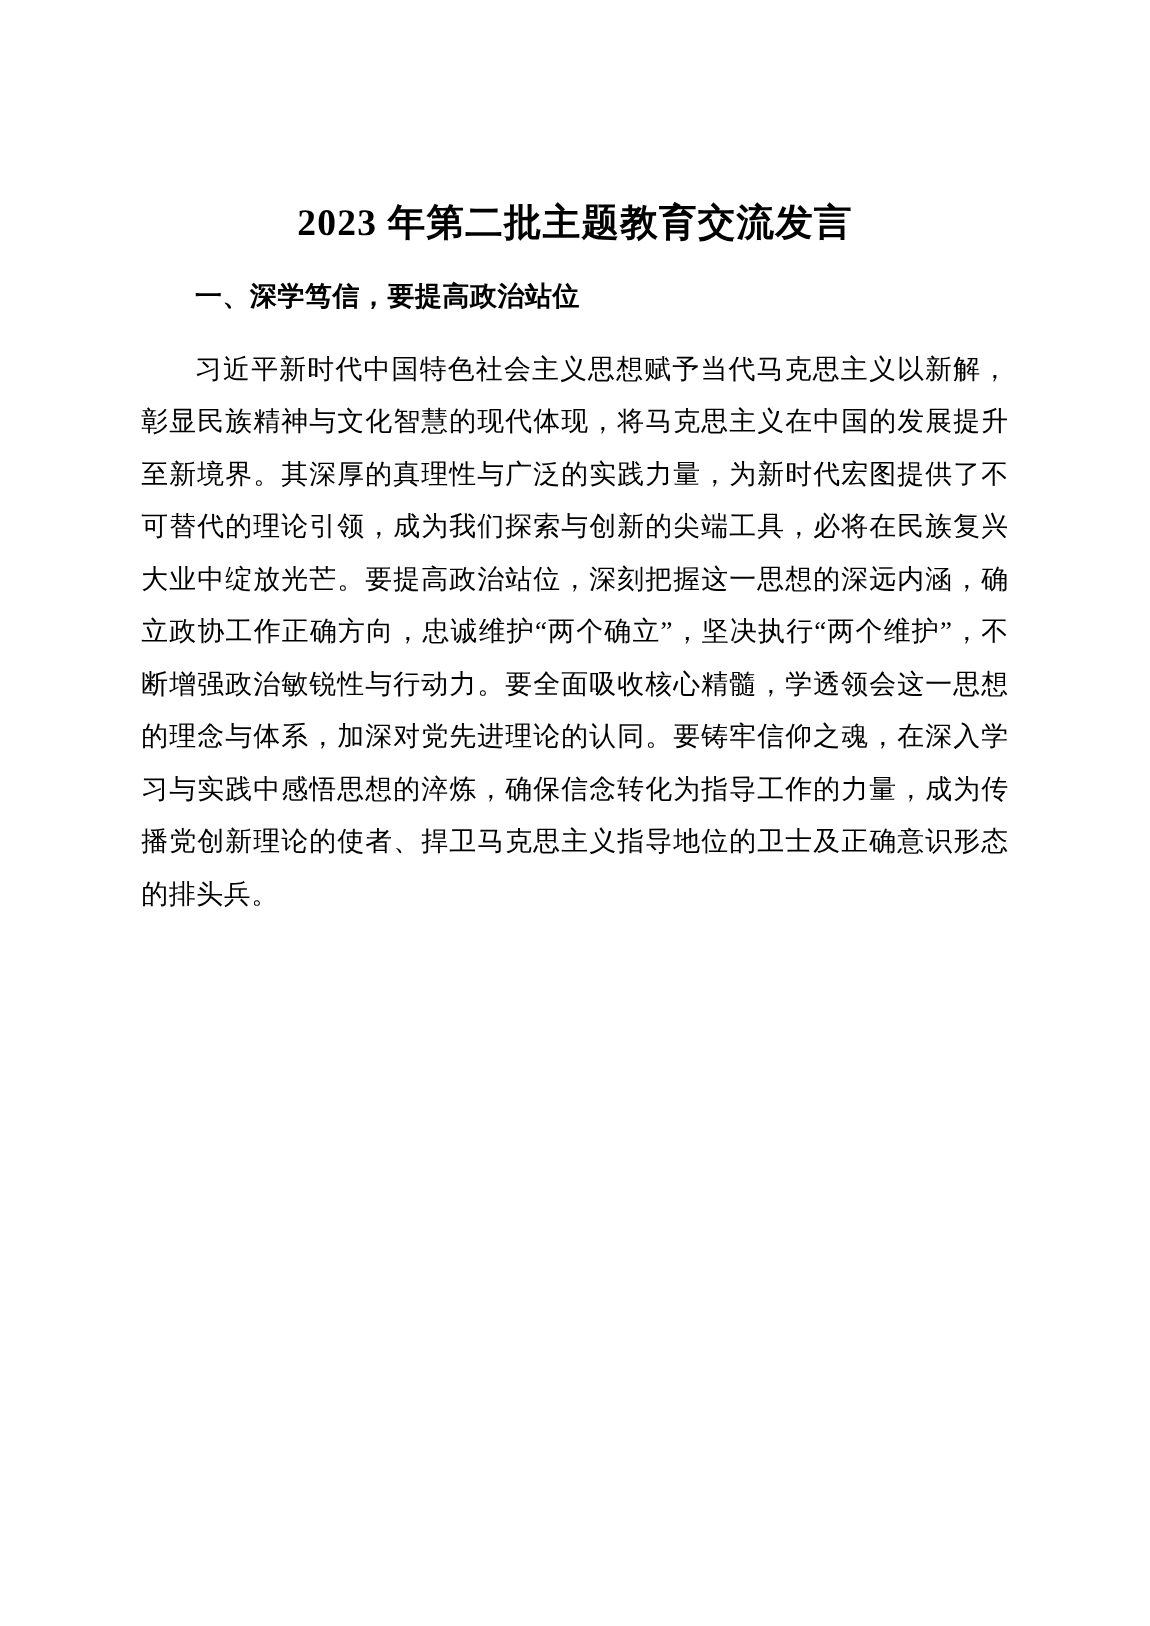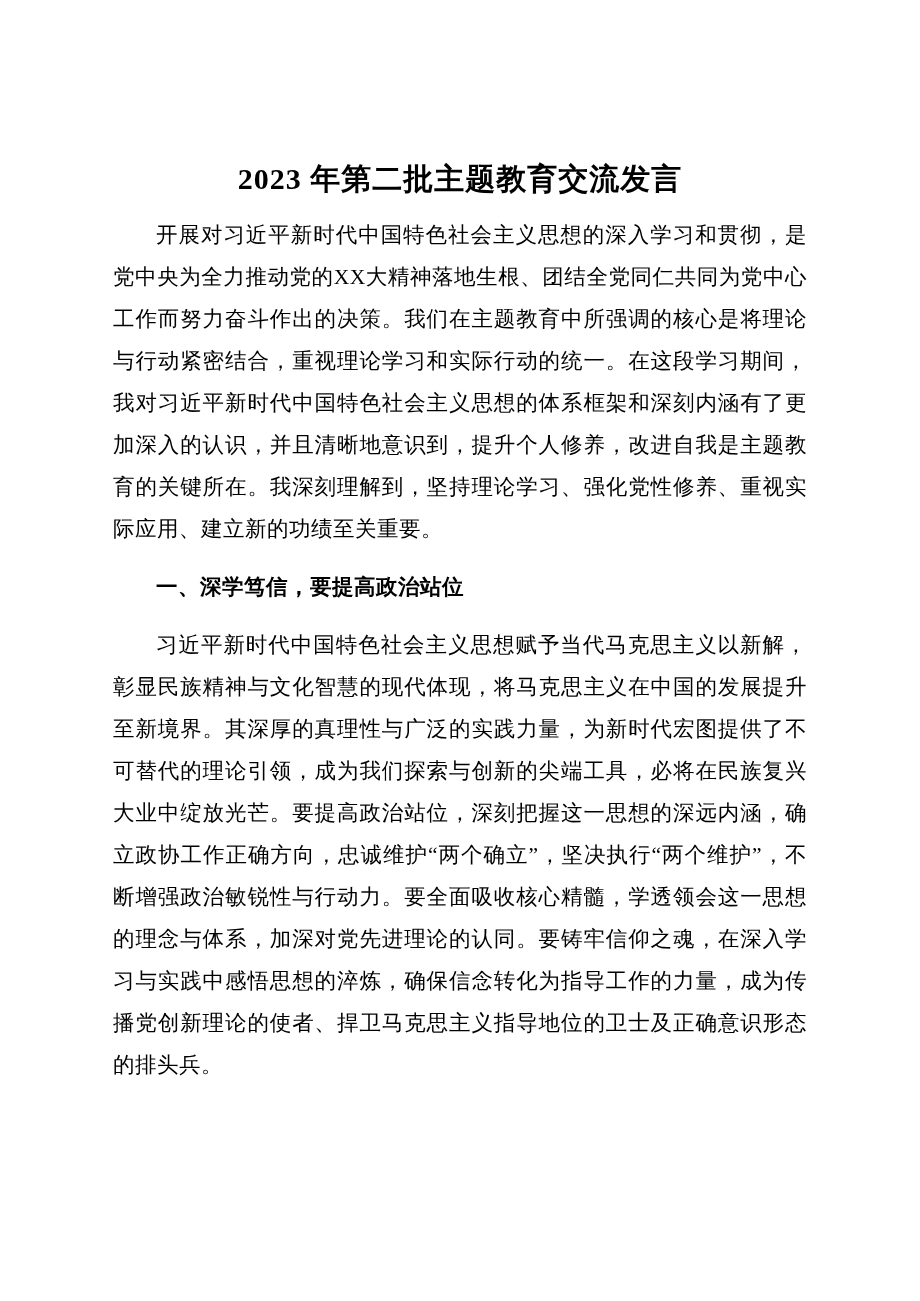--- a/index.html
+++ b/index.html
@@ -44,18 +44,17 @@
     letter-spacing: 0.5px;
     margin: 16px 0 16px 0;
   }
 </style>
 </head>
 <body>
 
 <div class="page">
   <h1 class="doc-title">2023 年第二批主题教育交流发言</h1>
 
-  <p class="doc-paragraph">开展对习近平新时代中国特色社会主义思想的深入学习和贯彻，是党中央为全力推动党的XX大精神落地生根、团结全党同仁共同为党中心工作而努力奋斗作出的决策。我们在主题教育中所强调的核心是将理论与行动紧密结合，重视理论学习和实际行动的统一。在这段学习期间，我对习近平新时代中国特色社会主义思想的体系框架和深刻内涵有了更加深入的认识，并且清晰地意识到，提升个人修养，改进自我是主题教育的关键所在。我深刻理解到，坚持理论学习、强化党性修养、重视实际应用、建立新的功绩至关重要。</p>
 
   <h2 class="doc-heading">一、深学笃信，要提高政治站位</h2>
 
   <p class="doc-paragraph">习近平新时代中国特色社会主义思想赋予当代马克思主义以新解，彰显民族精神与文化智慧的现代体现，将马克思主义在中国的发展提升至新境界。其深厚的真理性与广泛的实践力量，为新时代宏图提供了不可替代的理论引领，成为我们探索与创新的尖端工具，必将在民族复兴大业中绽放光芒。要提高政治站位，深刻把握这一思想的深远内涵，确立政协工作正确方向，忠诚维护“两个确立”，坚决执行“两个维护”，不断增强政治敏锐性与行动力。要全面吸收核心精髓，学透领会这一思想的理念与体系，加深对党先进理论的认同。要铸牢信仰之魂，在深入学习与实践中感悟思想的淬炼，确保信念转化为指导工作的力量，成为传播党创新理论的使者、捍卫马克思主义指导地位的卫士及正确意识形态的排头兵。</p>
 </div>
 
 </body></html>

